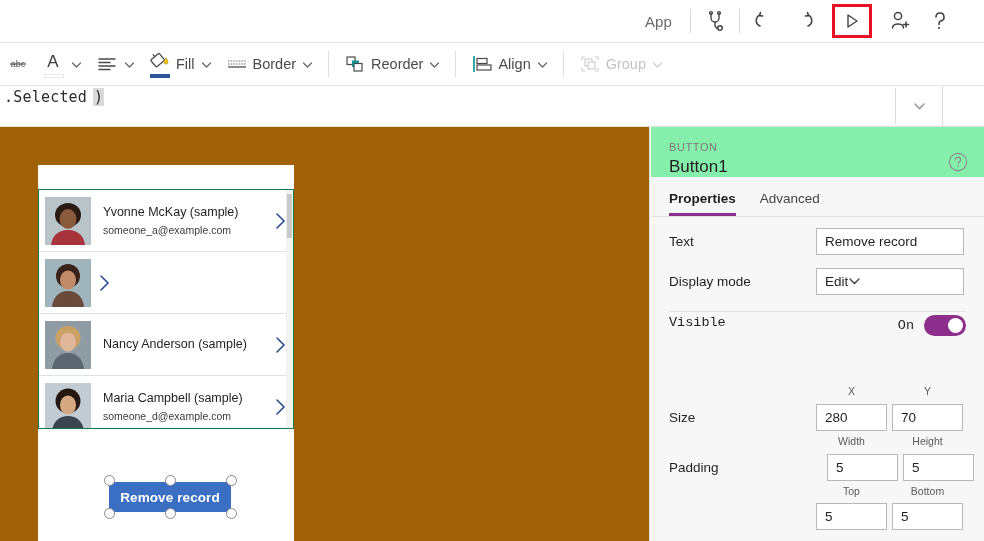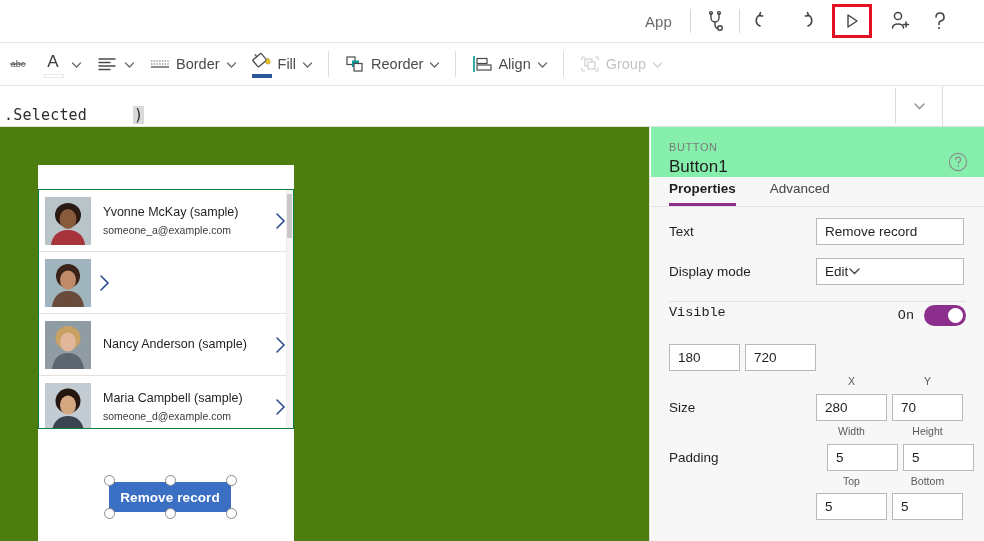--- a/index.html
+++ b/index.html
@@ -51,41 +51,41 @@
   .underbar { width: 20px; height: 4px; margin-top: 2px; border-radius: 0; }
   .chev { margin-left: 1px; }
 
   
   .fxbar {
     position: absolute; left: 0; top: 86px; width: 984px; height: 41px;
     background: #fff; border-bottom: 1px solid #e0e0e0;
     display: flex; align-items: stretch;
   }
   .fx-input {
-    flex: 1; display: flex; align-items: flex-end;
+    flex: 1; display: flex; align-items: flex-start;
     border: 1px solid #dcdcdc; border-left: none; border-top: none; border-bottom: none;
-    margin: 2px 0 2px 0; padding-left: 4px; position: relative; gap: 40px;
+    margin: 2px 0 2px 0; padding-left: 4px; position: relative;
   }
   .fx-text {
     font-family: "DejaVu Sans Mono", monospace; font-size: 15px; color: #2b2b2b;
     letter-spacing: .2px; display: flex; align-items: center;
   }
   .fx-paren {
     background: #d9d9d9; padding: 0 1px; margin-left: 6px;
   }
   .fx-chevron {
     width: 46px; display: flex; align-items: center; justify-content: center;
     border-left: none; cursor: pointer;
   }
   .fx-right-edge { width: 42px; border-left: 1px solid #dcdcdc; }
 
   
   .mainarea {
     position: absolute; left: 0; top: 127px; width: 650px; height: 414px;
-    background: #4d7c0f; border-right: 1px solid #dcdcdc;
+    background: #a16207; border-right: 1px solid #dcdcdc;
   }
   .canvas-screen {
     position: absolute; left: 38px; top: 38px; width: 256px; height: 376px;
     background: #ffffff;
   }
   .gallery {
     position: absolute; left: 0px; top: 24px; width: 256px; height: 240px;
     border: 1.5px solid #107c41; background: #fff; overflow: hidden;
   }
   .g-row {
@@ -123,21 +123,21 @@
     position: absolute; left: 651px; top: 127px; width: 333px; height: 414px;
     background: #f7f7f7;
   }
   .rp-head { padding: 14px 18px 0 18px; position: relative; background: #86efac; }
   .rp-kind { font-size: 11px; color: #7a7a7a; letter-spacing: .6px; }
   .rp-title { font-size: 17px; color: #1f1f1f; margin-top: 4px; }
   .rp-help {
     position: absolute; right: 16px; top: 25px; width: 20px; height: 20px;
     cursor: pointer;
   }
-  .rp-tabs { display: flex; gap: 34px; padding: 0 18px; margin-top: 4px; background: #f7f7f7; }
+  .rp-tabs { display: flex; gap: 24px; padding: 0 18px; margin-top: 14px; background: #f7f7f7; }
   .rp-tab {
     font-size: 13.5px; color: #444; padding-bottom: 7px; cursor: pointer;
     border-bottom: 3px solid transparent;
   }
   .rp-tab.active { color: #1f1f1f; font-weight: bold; border-bottom-color: #8c2f8c; }
   .rp-tabline { height: 1px; background: #e3e3e3; }
 
   .rp-body { padding: 0 18px; }
   .prow { display: flex; align-items: center; height: 31px; margin-top: 9px; }
   .plabel { font-size: 13.5px; color: #1f1f1f; width: 147px; flex: 0 0 147px; }
@@ -260,45 +260,45 @@
         </span>
         <span class="chev">
           <svg width="11" height="8" viewBox="0 0 11 8">
               <path d="M1.5 2 L5.5 6 L9.5 2" fill="none" stroke="#6a6a6a" stroke-width="1.3" stroke-linecap="round"></path>
             </svg>
         </span>
       </div>
 
       <div class="rib-item">
         <span class="rib-ico">
-          <svg width="22" height="18" viewBox="0 0 22 18">
-            <path d="M2 6 H20 M2 9 H20" stroke="#6f6f6f" stroke-width="1" stroke-dasharray="1.5 1.2"></path>
-            <path d="M2 12 H20" stroke="#6f6f6f" stroke-width="1.6"></path>
-          </svg>
-        </span>
-        <span class="rib-label">Border</span>
-        <span class="chev">
-          <svg width="11" height="8" viewBox="0 0 11 8">
-              <path d="M1.5 2 L5.5 6 L9.5 2" fill="none" stroke="#6a6a6a" stroke-width="1.3" stroke-linecap="round"></path>
-            </svg>
-        </span>
-      </div>
-
-      <div class="rib-item">
-        <span class="rib-ico">
           <svg width="22" height="21" viewBox="0 0 22 21">
             <g transform="rotate(-40 10 10)">
               <rect x="4" y="4" width="11" height="9" rx="1" fill="#fff" stroke="#4a4a4a" stroke-width="1.3"></rect>
               <path d="M9.5 1 V4.6" stroke="#4a4a4a" stroke-width="1.3"></path>
             </g>
             <path d="M17 7 c1.6 2.4 2 3.2 2 4 a2 2 0 0 1-4 0 c0-.8 .4-1.6 2-4 z" fill="#f2c319" stroke="#b99a12" stroke-width=".8"></path>
           </svg>
           <span class="underbar" style="background:#2b579a;"></span>
         </span>
         <span class="rib-label">Fill</span>
+        <span class="chev">
+          <svg width="11" height="8" viewBox="0 0 11 8">
+              <path d="M1.5 2 L5.5 6 L9.5 2" fill="none" stroke="#6a6a6a" stroke-width="1.3" stroke-linecap="round"></path>
+            </svg>
+        </span>
+      </div>
+
+      <div class="rib-item">
+        <span class="rib-ico">
+          <svg width="22" height="18" viewBox="0 0 22 18">
+            <path d="M2 6 H20 M2 9 H20" stroke="#6f6f6f" stroke-width="1" stroke-dasharray="1.5 1.2"></path>
+            <path d="M2 12 H20" stroke="#6f6f6f" stroke-width="1.6"></path>
+          </svg>
+        </span>
+        <span class="rib-label">Border</span>
         <span class="chev">
           <svg width="11" height="8" viewBox="0 0 11 8">
               <path d="M1.5 2 L5.5 6 L9.5 2" fill="none" stroke="#6a6a6a" stroke-width="1.3" stroke-linecap="round"></path>
             </svg>
         </span>
       </div>
     </div>
 
     <div class="rib-divider"></div>
 
@@ -515,24 +515,20 @@
         <div class="plabel">Visible</div>
         <div class="toggle-wrap">
           <span class="toggle-label">On</span>
           <span class="toggle">
               <span class="knob"></span>
             </span>
         </div>
       </div>
 
       <div class="prow">
-        <div class="pair">
-          <div class="pfield half">180</div>
-          <div class="pfield half">720</div>
-        </div>
       </div>
       <div class="caption-row" style="margin-left:147px;">
         <div class="cap">X</div>
         <div class="cap">Y</div>
       </div>
 
       <div class="prow" style="margin-top:5px;">
         <div class="plabel">Size</div>
         <div class="pair">
           <div class="pfield half">280</div>

